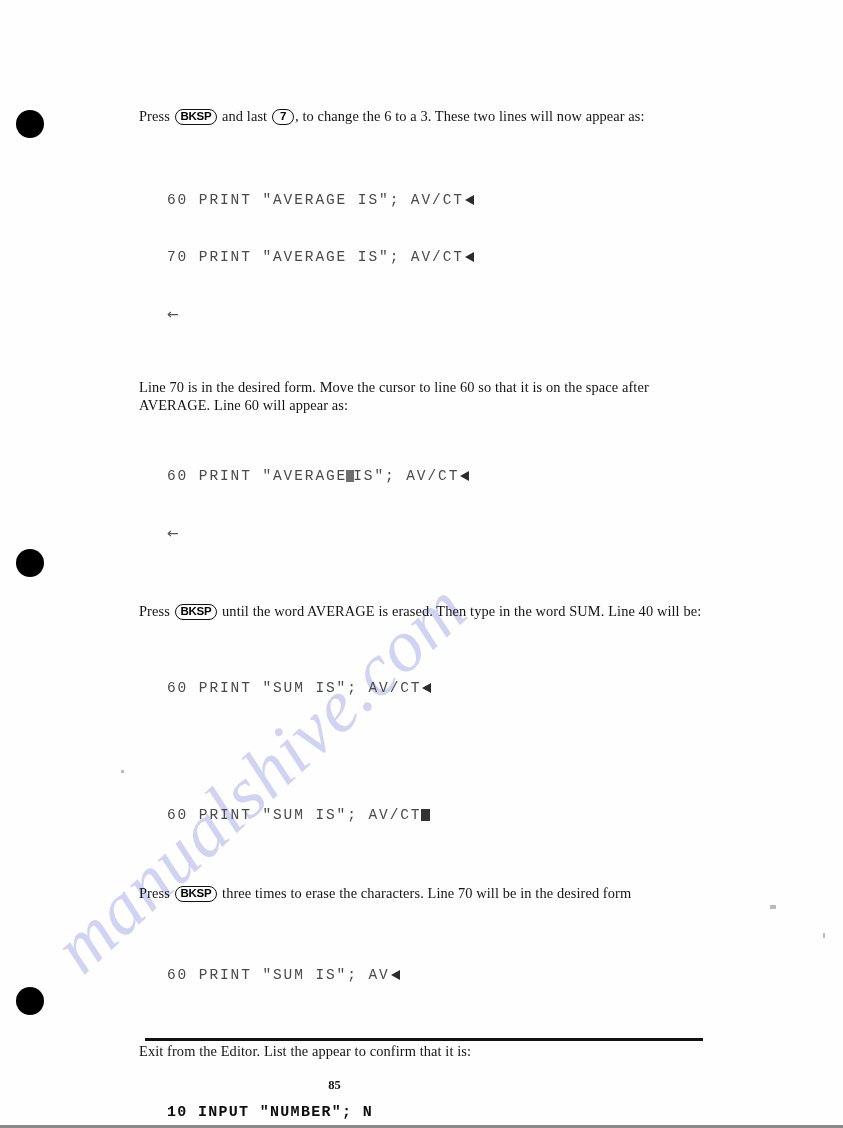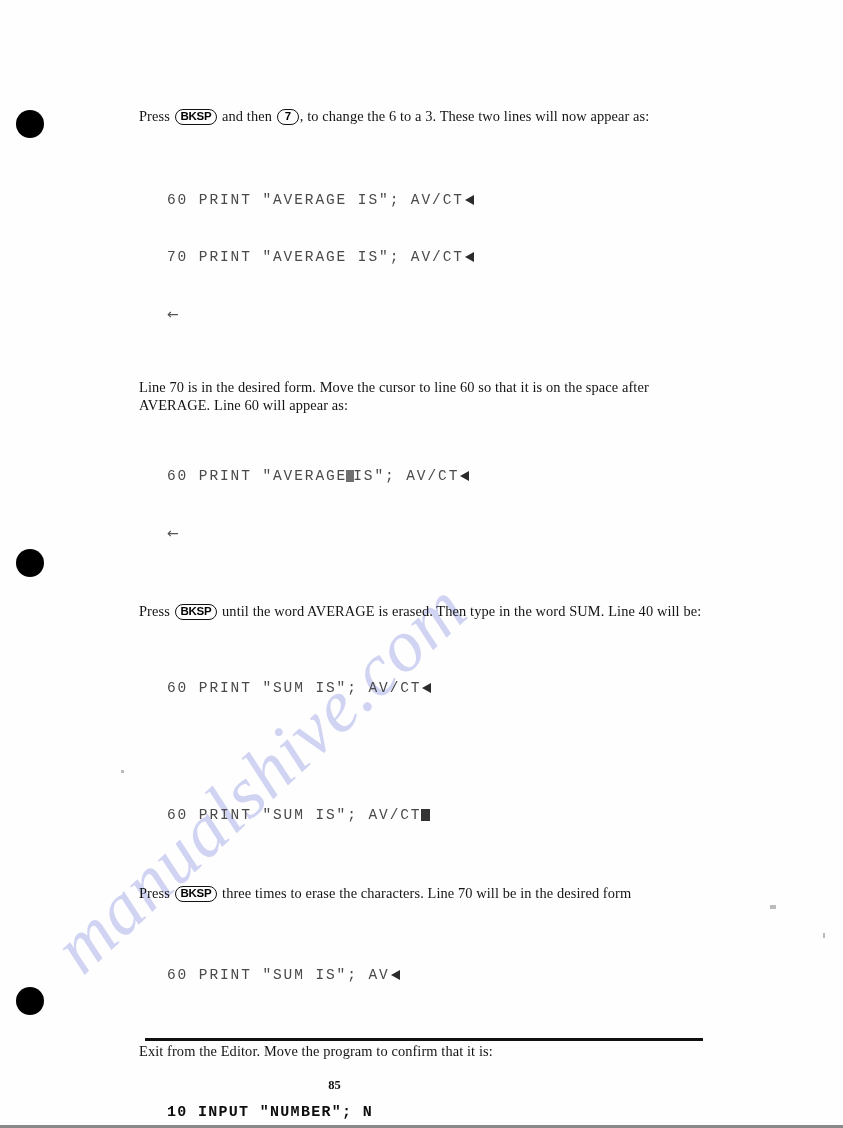--- a/index.html
+++ b/index.html
@@ -200,21 +200,21 @@
   <div class="punch p3"></div>
 
   <div class="watermark">manualshive.com</div>
 
   <div class="speck" style="left:770px; top:905px; width:6px; height:4px;"></div>
   <div class="speck" style="left:823px; top:933px; width:2px; height:5px;"></div>
   <div class="speck" style="left:121px; top:770px; width:3px; height:3px;"></div>
 
   <div class="content">
 
-    <p class="body-text"><span>Press</span> <span class="keycap">BKSP</span> <span>and then</span> <span class="keycap narrow">7</span><span>, to change the 6 to a 3. These two lines will now appear as:</span></p>
+    <p class="body-text"><span>Press</span> <span class="keycap">BKSP</span> <span>and last</span> <span class="keycap narrow">7</span><span>, to change the 6 to a 3. These two lines will now appear as:</span></p>
 
     <div class="gap-a"></div>
 
     <div class="editor-block">
       <span class="line"><span>60 PRINT "AVERAGE IS"; AV/CT</span><span class="cr-mark"></span></span>
       <span class="line"><span>70 PRINT "AVERAGE IS"; AV/CT</span><span class="cr-mark"></span></span>
       <span class="line arrow-mark">←</span>
     </div>
 
     <div class="gap-b"></div>
@@ -252,21 +252,21 @@
     <p class="body-text"><span>Press</span> <span class="keycap">BKSP</span> <span>three times to erase the characters. Line 70 will be in the desired form</span></p>
 
     <div class="gap-d"></div>
 
     <div class="editor-block">
       <span class="line"><span>60 PRINT "SUM IS"; AV</span><span class="cr-mark"></span></span>
     </div>
 
     <div class="gap-d"></div>
 
-    <p class="body-text">Exit from the Editor. Move the program to confirm that it is:</p>
+    <p class="body-text">Exit from the Editor. List the appear to confirm that it is:</p>
 
     <div style="height:8px;"></div>
 
     <div class="listing-block">
       <span class="line">10 INPUT "NUMBER"; N</span>
       
       
       
       
       

